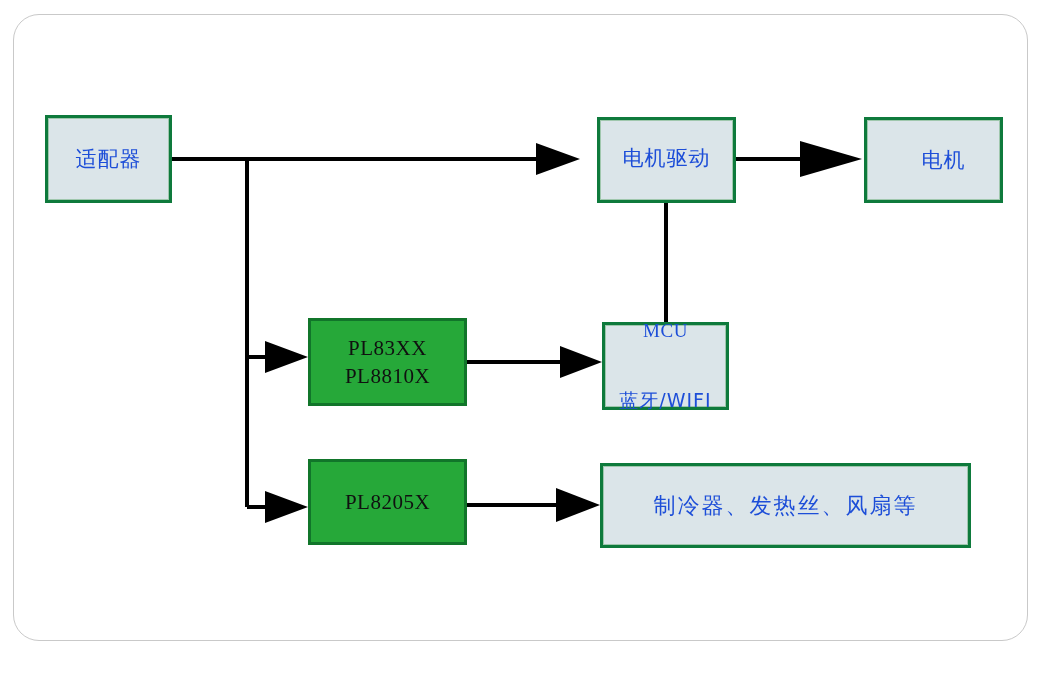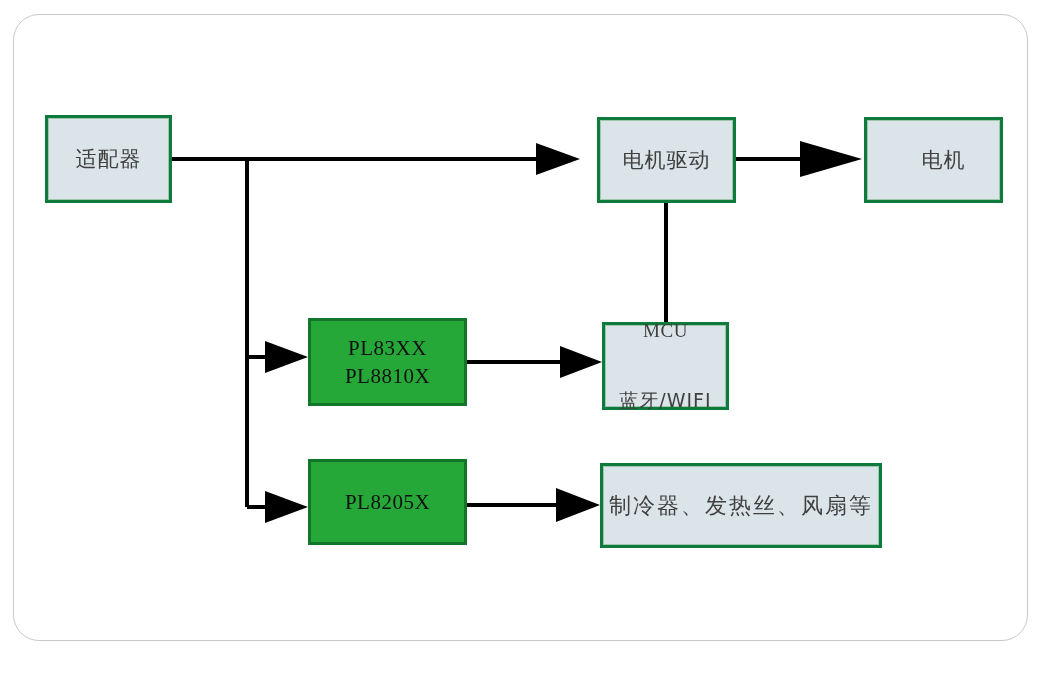--- a/index.html
+++ b/index.html
@@ -38,21 +38,21 @@
     height: 677px;
   }
   .node {
     position: absolute;
     box-sizing: border-box;
     display: flex;
     flex-direction: column;
     align-items: center;
     justify-content: center;
     text-align: center;
-    color: #404040;
+    color: #1d4ed8;
     line-height: 1.35;
   }
   .node.blue {
     background: #dbe5e9;
     border: 3px solid #0e7a3c;
     box-shadow: 0 0 0 1px #9fc7ad inset;
   }
   .node.green {
     background: #26a839;
     border: 3px solid #11752a;
@@ -71,24 +71,24 @@
     letter-spacing: 0.5px;
   }
 
   
   #node-adapter   { left: 45px;  top: 115px; width: 127px; height: 88px; }
   #node-driver    { left: 597px; top: 117px; width: 139px; height: 86px; }
   #node-motor     { left: 864px; top: 117px; width: 139px; height: 86px; padding-left: 20px; }
   #node-pl83xx    { left: 308px; top: 318px; width: 159px; height: 88px; }
   #node-mcu       { left: 602px; top: 322px; width: 127px; height: 88px; gap: 44px; }
   #node-pl8205x   { left: 308px; top: 459px; width: 159px; height: 86px; }
-  #node-loads     { left: 600px; top: 463px; width: 282px; height: 85px; }
+  #node-loads     { left: 600px; top: 463px; width: 371px; height: 85px; }
 
   #node-adapter .node-line { font-size: 21px; }
-  #node-driver .node-line  { font-size: 21px; }
+  #node-driver .node-line  { font-size: 21px; font-family: Liberation Mono, monospace; }
   #node-motor .node-line   { font-size: 21px; }
   #node-mcu .node-line     { font-size: 19px; }
   #node-loads .node-line   { font-size: 22px; letter-spacing: 2px; }
   #node-pl83xx .node-line  { font-size: 21px; }
   #node-pl8205x .node-line { font-size: 21px; }
 </style>
 </head>
 <body>
 
 <div id="diagram-root">

